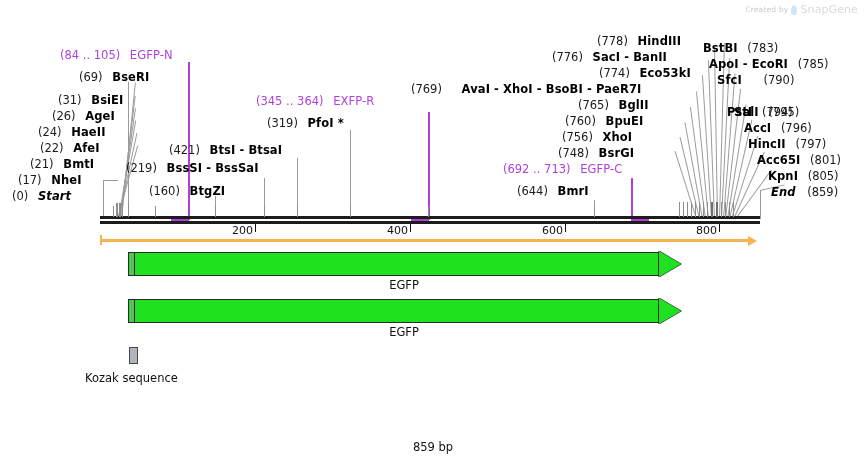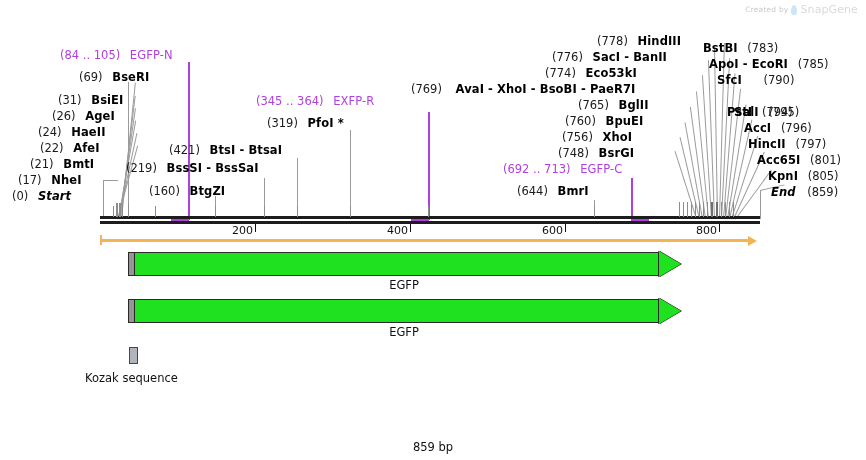--- a/index.html
+++ b/index.html
@@ -246,27 +246,27 @@
   </div>
 
   <div class="lbl" style="left:597px;top:35px;">
     <span class="pos">(778)</span>
     <span class="nm" style="margin-left:6px;">HindIII</span>
   </div>
   <div class="lbl" style="left:552px;top:51px;">
     <span class="pos">(776)</span>
     <span class="nm" style="margin-left:6px;">SacI - BanII</span>
   </div>
-  <div class="lbl" style="left:545px;top:67px;">
+  <div class="lbl" style="left:599px;top:67px;">
     <span class="pos">(774)</span>
     <span class="nm" style="margin-left:6px;">Eco53kI</span>
   </div>
   <div class="lbl" style="left:411px;top:83px;">
     <span class="pos">(769)</span>
-    <span class="nm" style="margin-left:10px;">AvaI - XhoI - BsoBI - PaeR7I</span>
+    <span class="nm" style="margin-left:16px;">AvaI - XhoI - BsoBI - PaeR7I</span>
   </div>
   <div class="lbl" style="left:578px;top:99px;">
     <span class="pos">(765)</span>
     <span class="nm" style="margin-left:6px;">BglII</span>
   </div>
   <div class="lbl" style="left:565px;top:115px;">
     <span class="pos">(760)</span>
     <span class="nm" style="margin-left:6px;">BpuEI</span>
   </div>
   <div class="lbl" style="left:562px;top:131px;">

